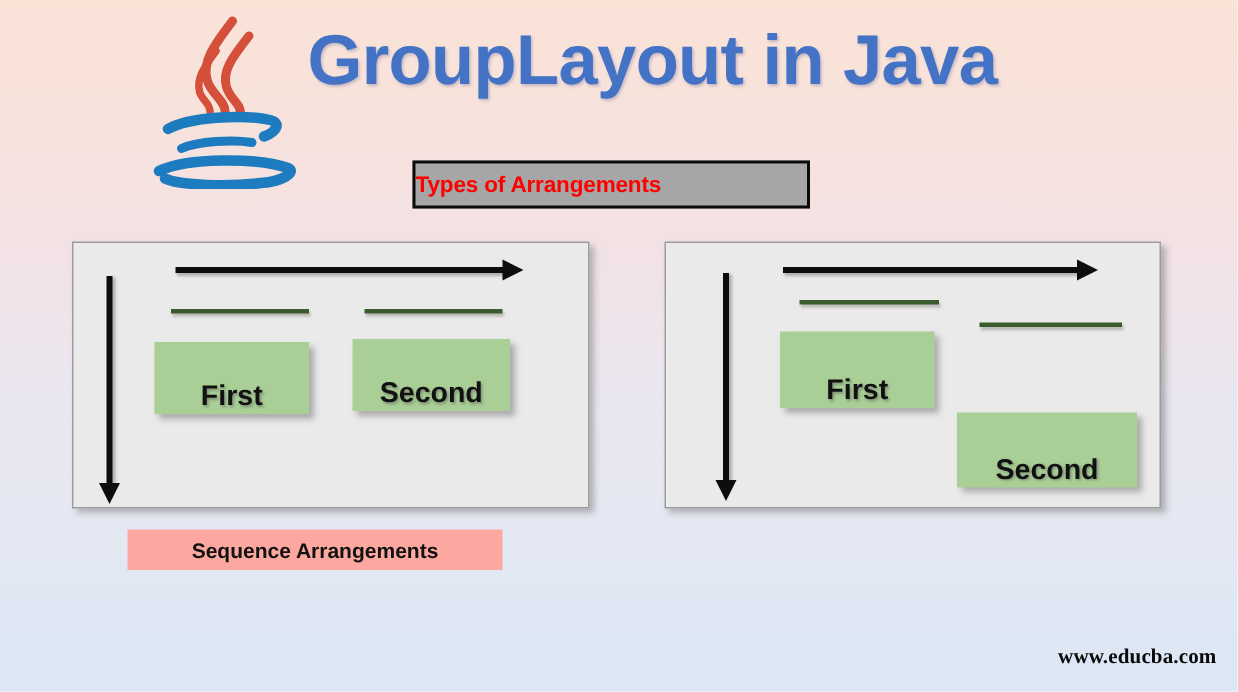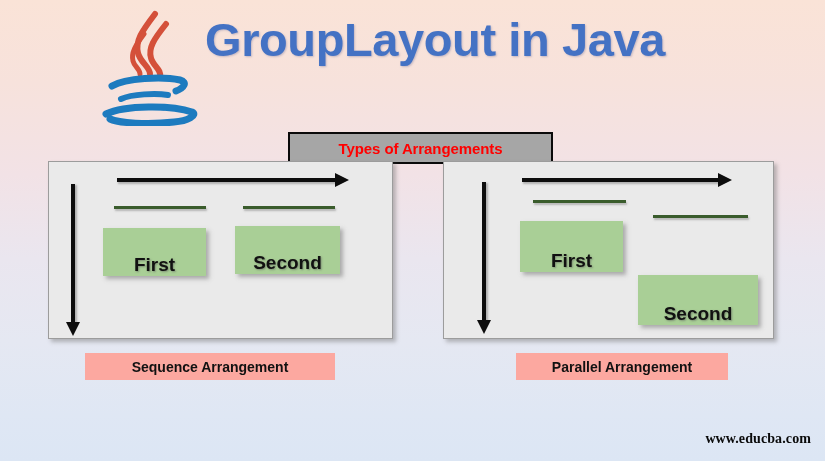--- a/index.html
+++ b/index.html
@@ -45,31 +45,29 @@
     font-weight: bold;
     color: #4472C4;
     letter-spacing: -0.4px;
     white-space: nowrap;
     text-shadow: 1px 1px 2px rgba(120,120,160,0.40);
   }
 
   
   #types-banner {
     position: absolute;
-    left: 288px;
+    left: 275px;
     top: 107px;
     width: 265px;
     height: 32px;
     background: #A6A6A6;
     border: 2px solid #0A0A0A;
     box-sizing: border-box;
     display: flex;
     align-items: center;
-    justify-content: center;
-    margin-top: 25px;
   }
   #types-banner .banner-text {
     font-size: 15px;
     font-weight: bold;
     color: #FF0000;
     letter-spacing: -0.1px;
     white-space: nowrap;
   }
 
   
@@ -227,21 +225,21 @@
 
     <div class="comp-box" style="left:54px; top:66px; width:103px; height:48px;">
       <span class="comp-label">First</span>
     </div>
     <div class="comp-box" style="left:186px; top:64px; width:105px; height:48px;">
       <span class="comp-label">Second</span>
     </div>
   </div>
 
   <div class="caption" id="caption-sequence">
-    <span class="caption-text">Sequence Arrangement</span>
+    <span class="caption-text">Sequence Arrangements</span>
   </div>
 
   <div class="panel" id="panel-parallel">
 
     <div class="arrow-shaft-h" style="left:78px; top:16px; width:198px;"></div>
     <div class="arrow-head-h" style="left:274px; top:11px;"></div>
 
     <div class="arrow-shaft-v" style="left:38px; top:20px; height:140px;"></div>
     <div class="arrow-head-v" style="left:33px; top:158px;"></div>
 
@@ -249,19 +247,16 @@
     <div class="rule-line" style="left:209px; top:53px; width:95px;"></div>
 
     <div class="comp-box" style="left:76px; top:59px; width:103px; height:51px;">
       <span class="comp-label">First</span>
     </div>
     <div class="comp-box" style="left:194px; top:113px; width:120px; height:50px;">
       <span class="comp-label">Second</span>
     </div>
   </div>
 
-  <div class="caption" id="caption-parallel">
-    <span class="caption-text">Parallel Arrangement</span>
-  </div>
 
   <div id="footer-url">www.educba.com</div>
 
 </div>
 
 </body></html>

